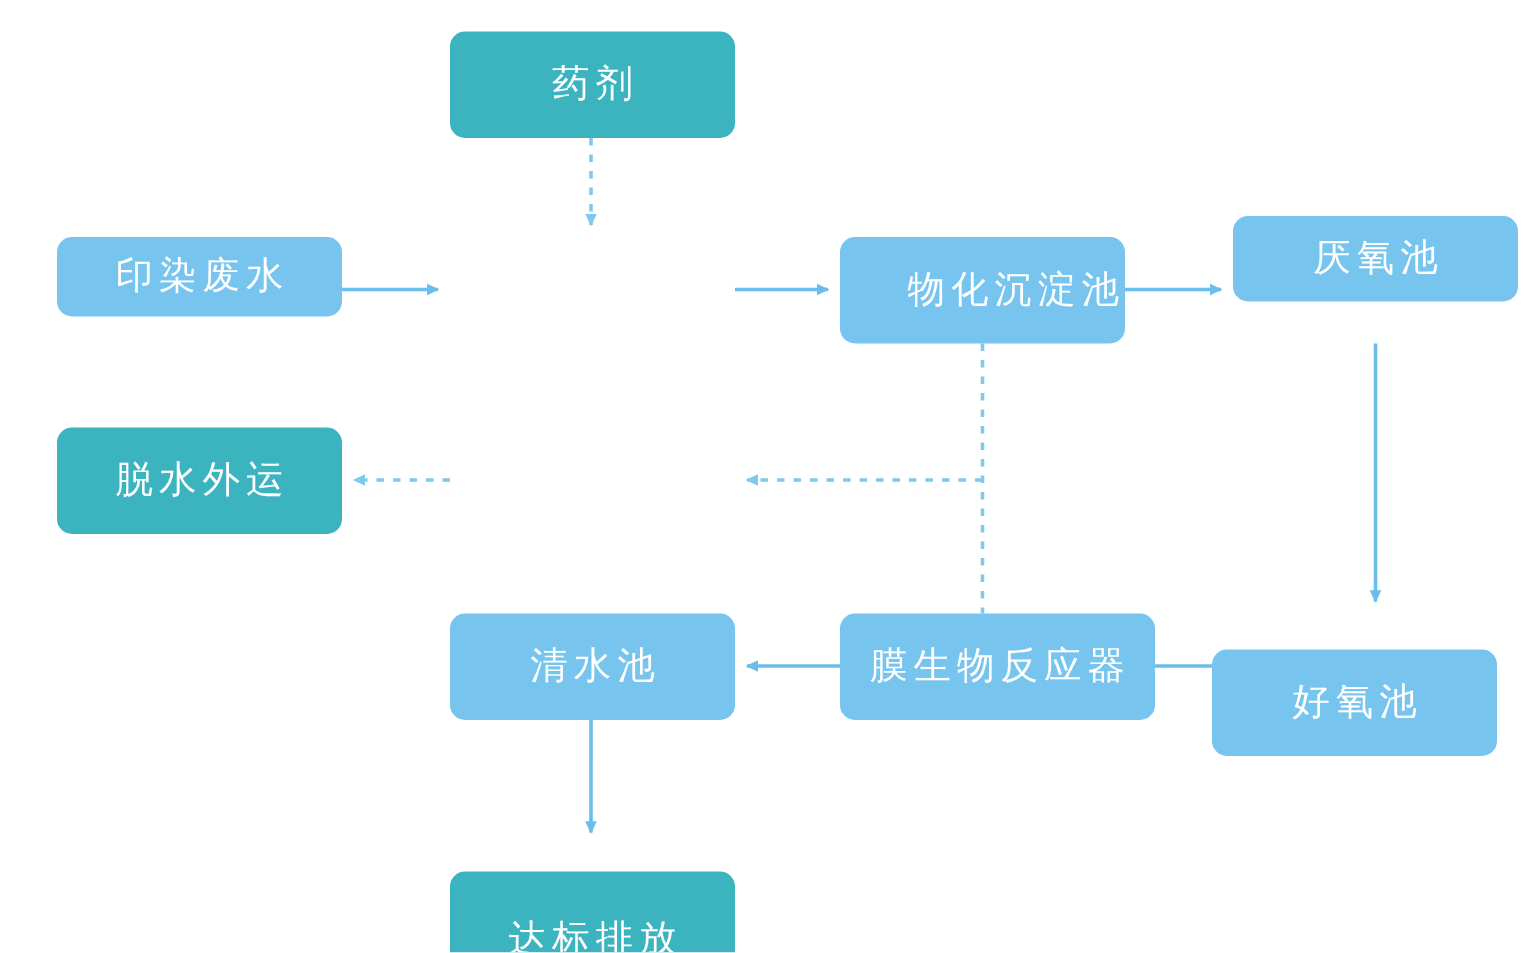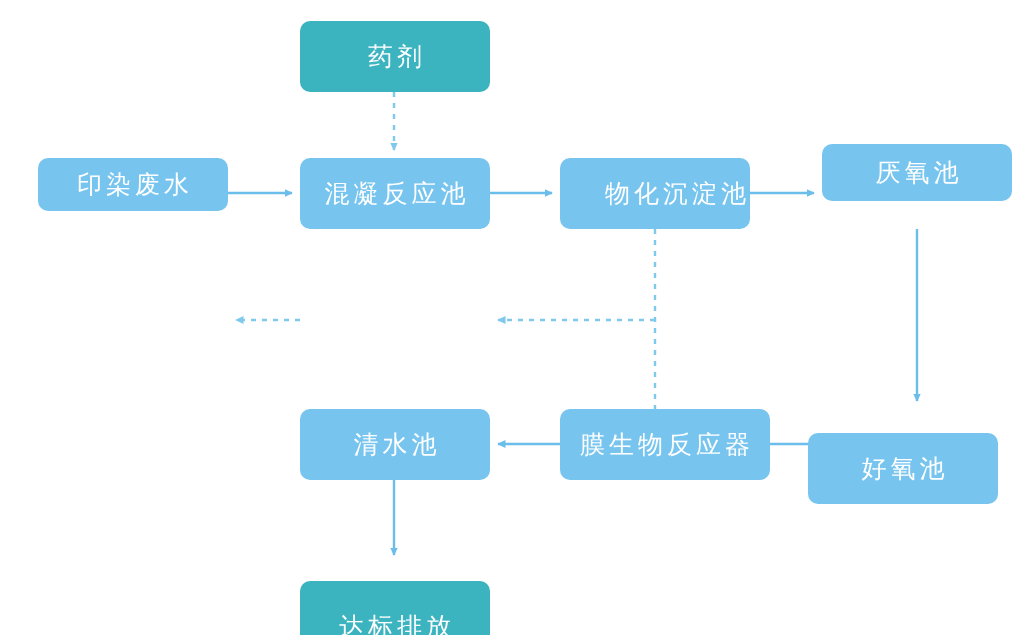--- a/index.html
+++ b/index.html
@@ -84,32 +84,32 @@
   </svg>
 
   <div class="node teal" style="left:300px; top:21px; width:190px; height:71px;text-align:center;">
     <span class="node-label">药剂</span>
   </div>
 
   <div class="node blue" style="left:38px; top:158px; width:190px; height:53px;">
     <span class="node-label">印染废水</span>
   </div>
 
-  <div class="node blue" style="left:300px; top:158px; width:190px; height:71px;">
-    <span class="node-label">混凝反应池</span>
-  </div>
 
   <div class="node blue" style="left:560px; top:158px; width:190px; height:71px;justify-content:flex-end;">
     <span class="node-label">物化沉淀池</span>
   </div>
 
   <div class="node blue" style="left:822px; top:144px; width:190px; height:57px;text-align:right;">
     <span class="node-label">厌氧池</span>
   </div>
 
+  <div class="node teal" style="left:38px; top:285px; width:190px; height:71px;">
+    <span class="node-label">脱水外运</span>
+  </div>
 
 
   <div class="node blue" style="left:300px; top:409px; width:190px; height:71px;">
     <span class="node-label">清水池</span>
   </div>
 
   <div class="node blue" style="left:560px; top:409px; width:210px; height:71px;">
     <span class="node-label">膜生物反应器</span>
   </div>
 

